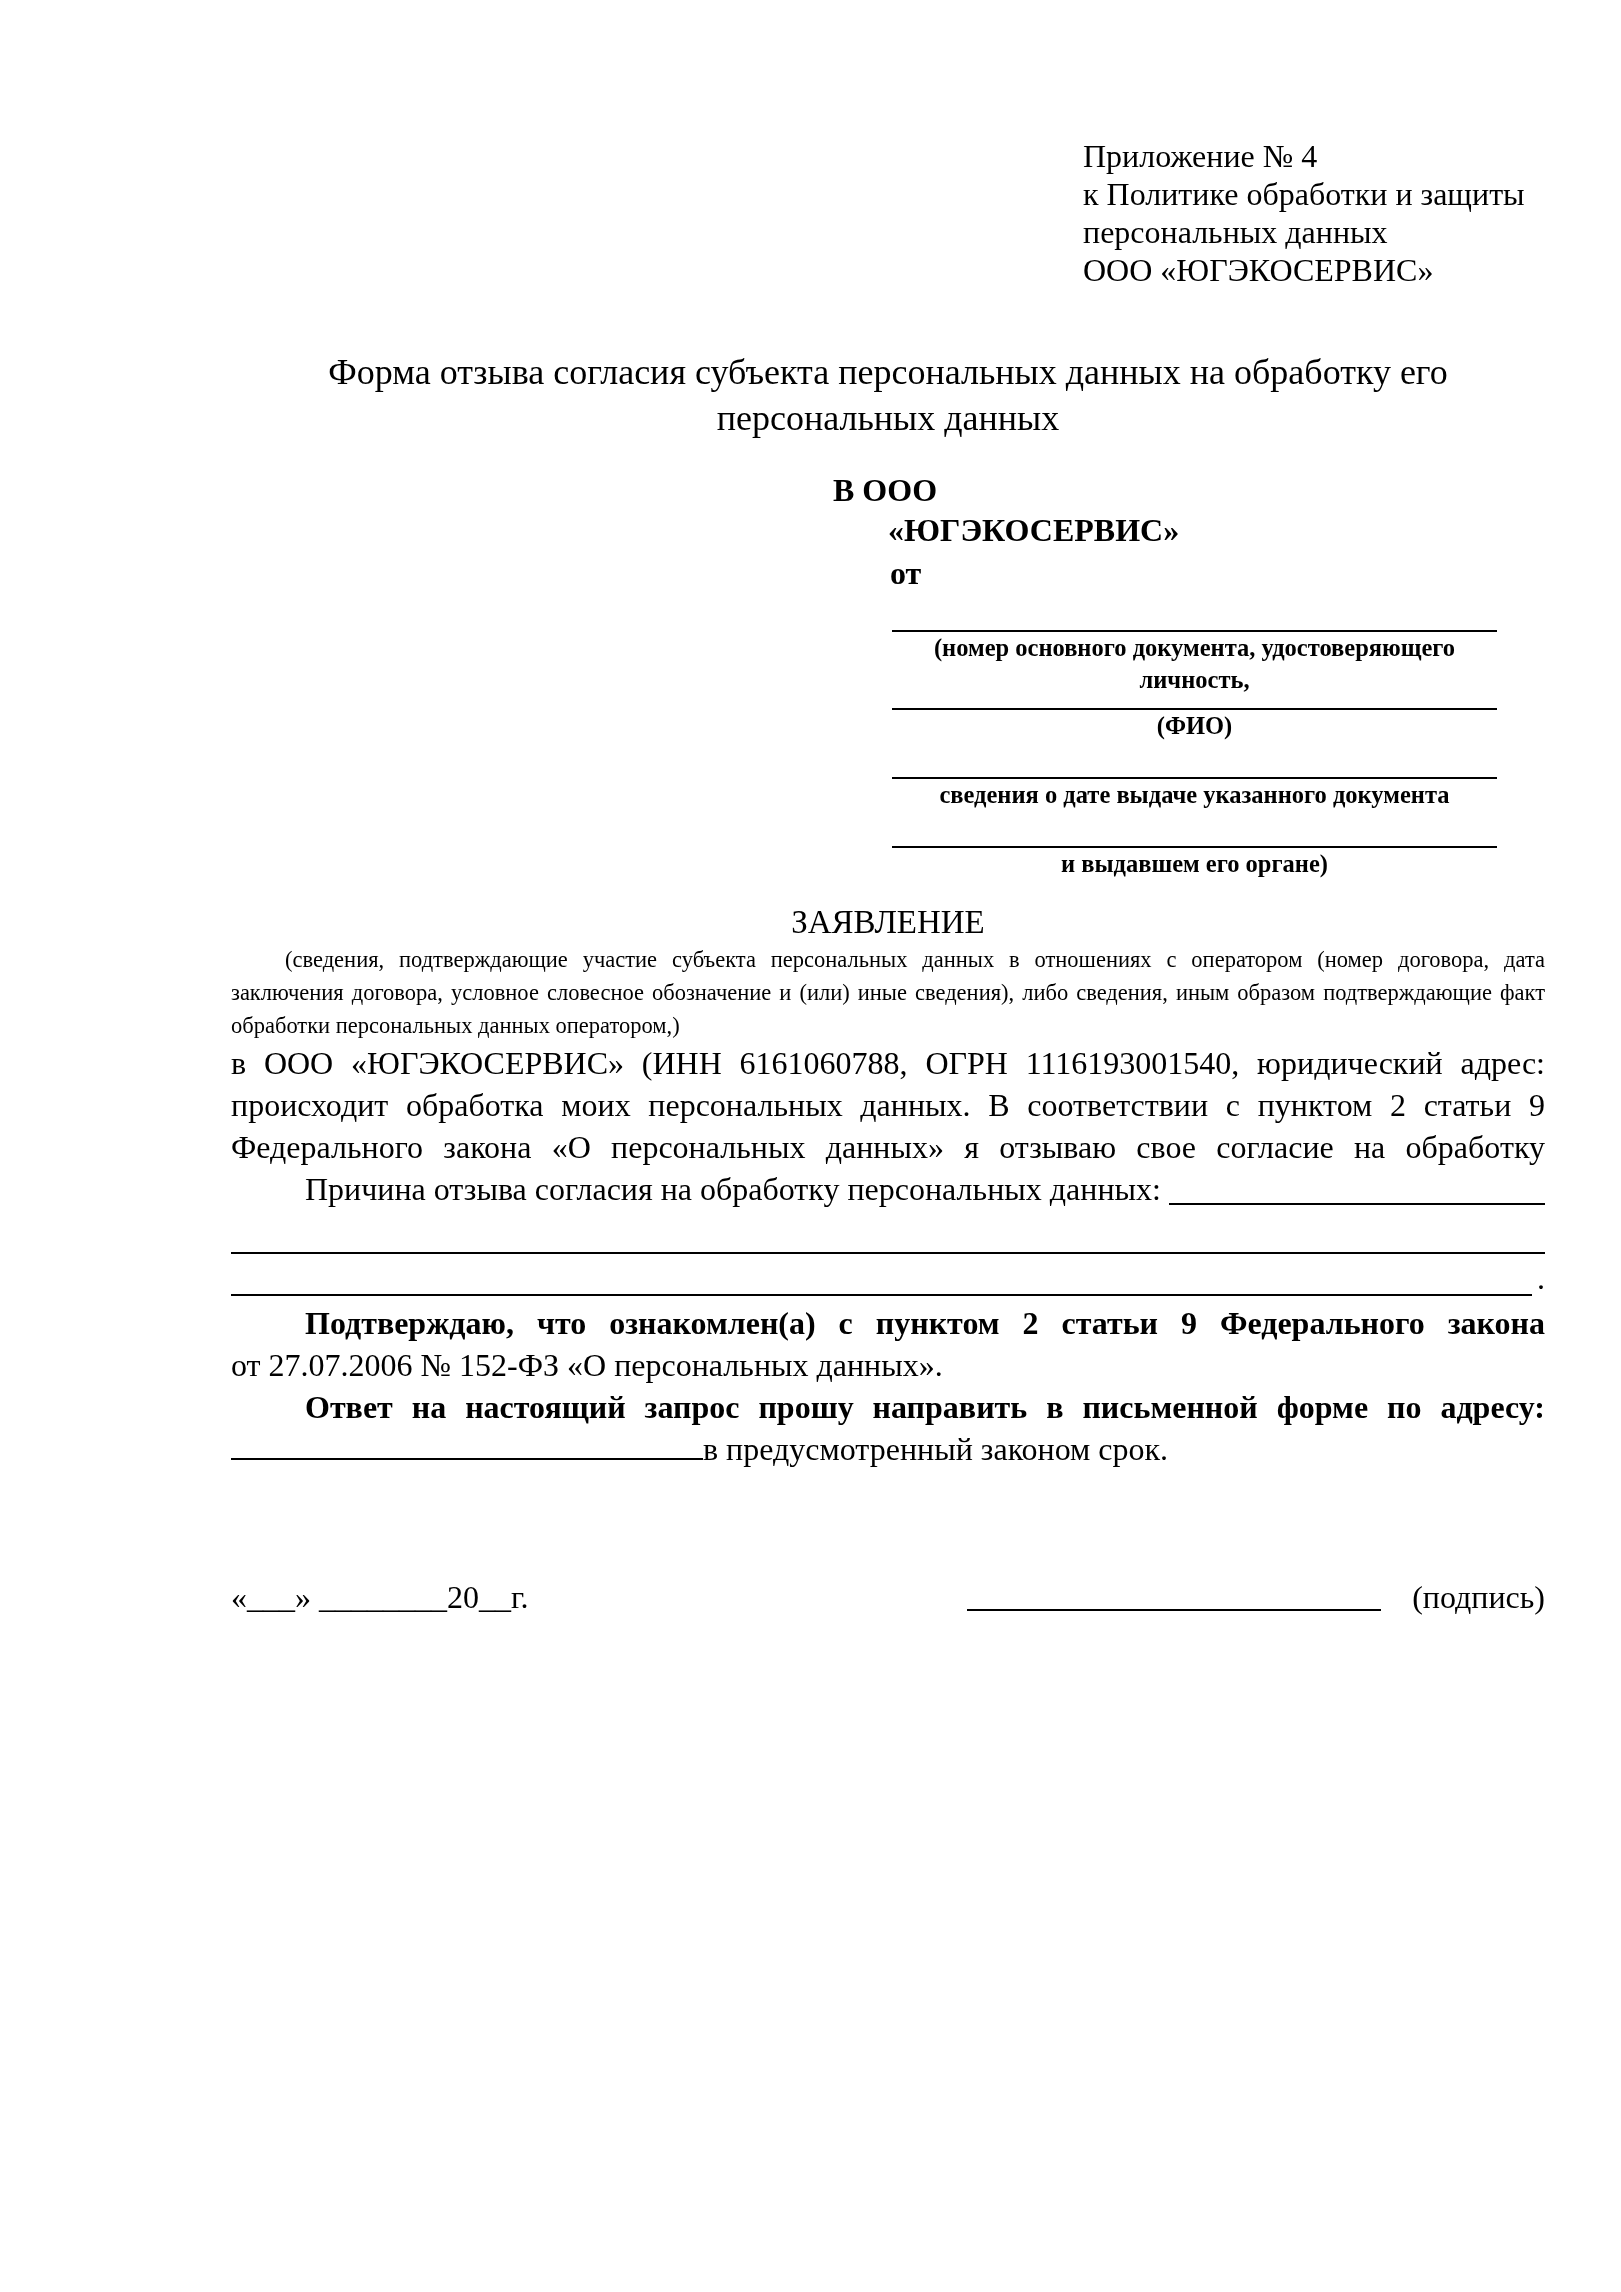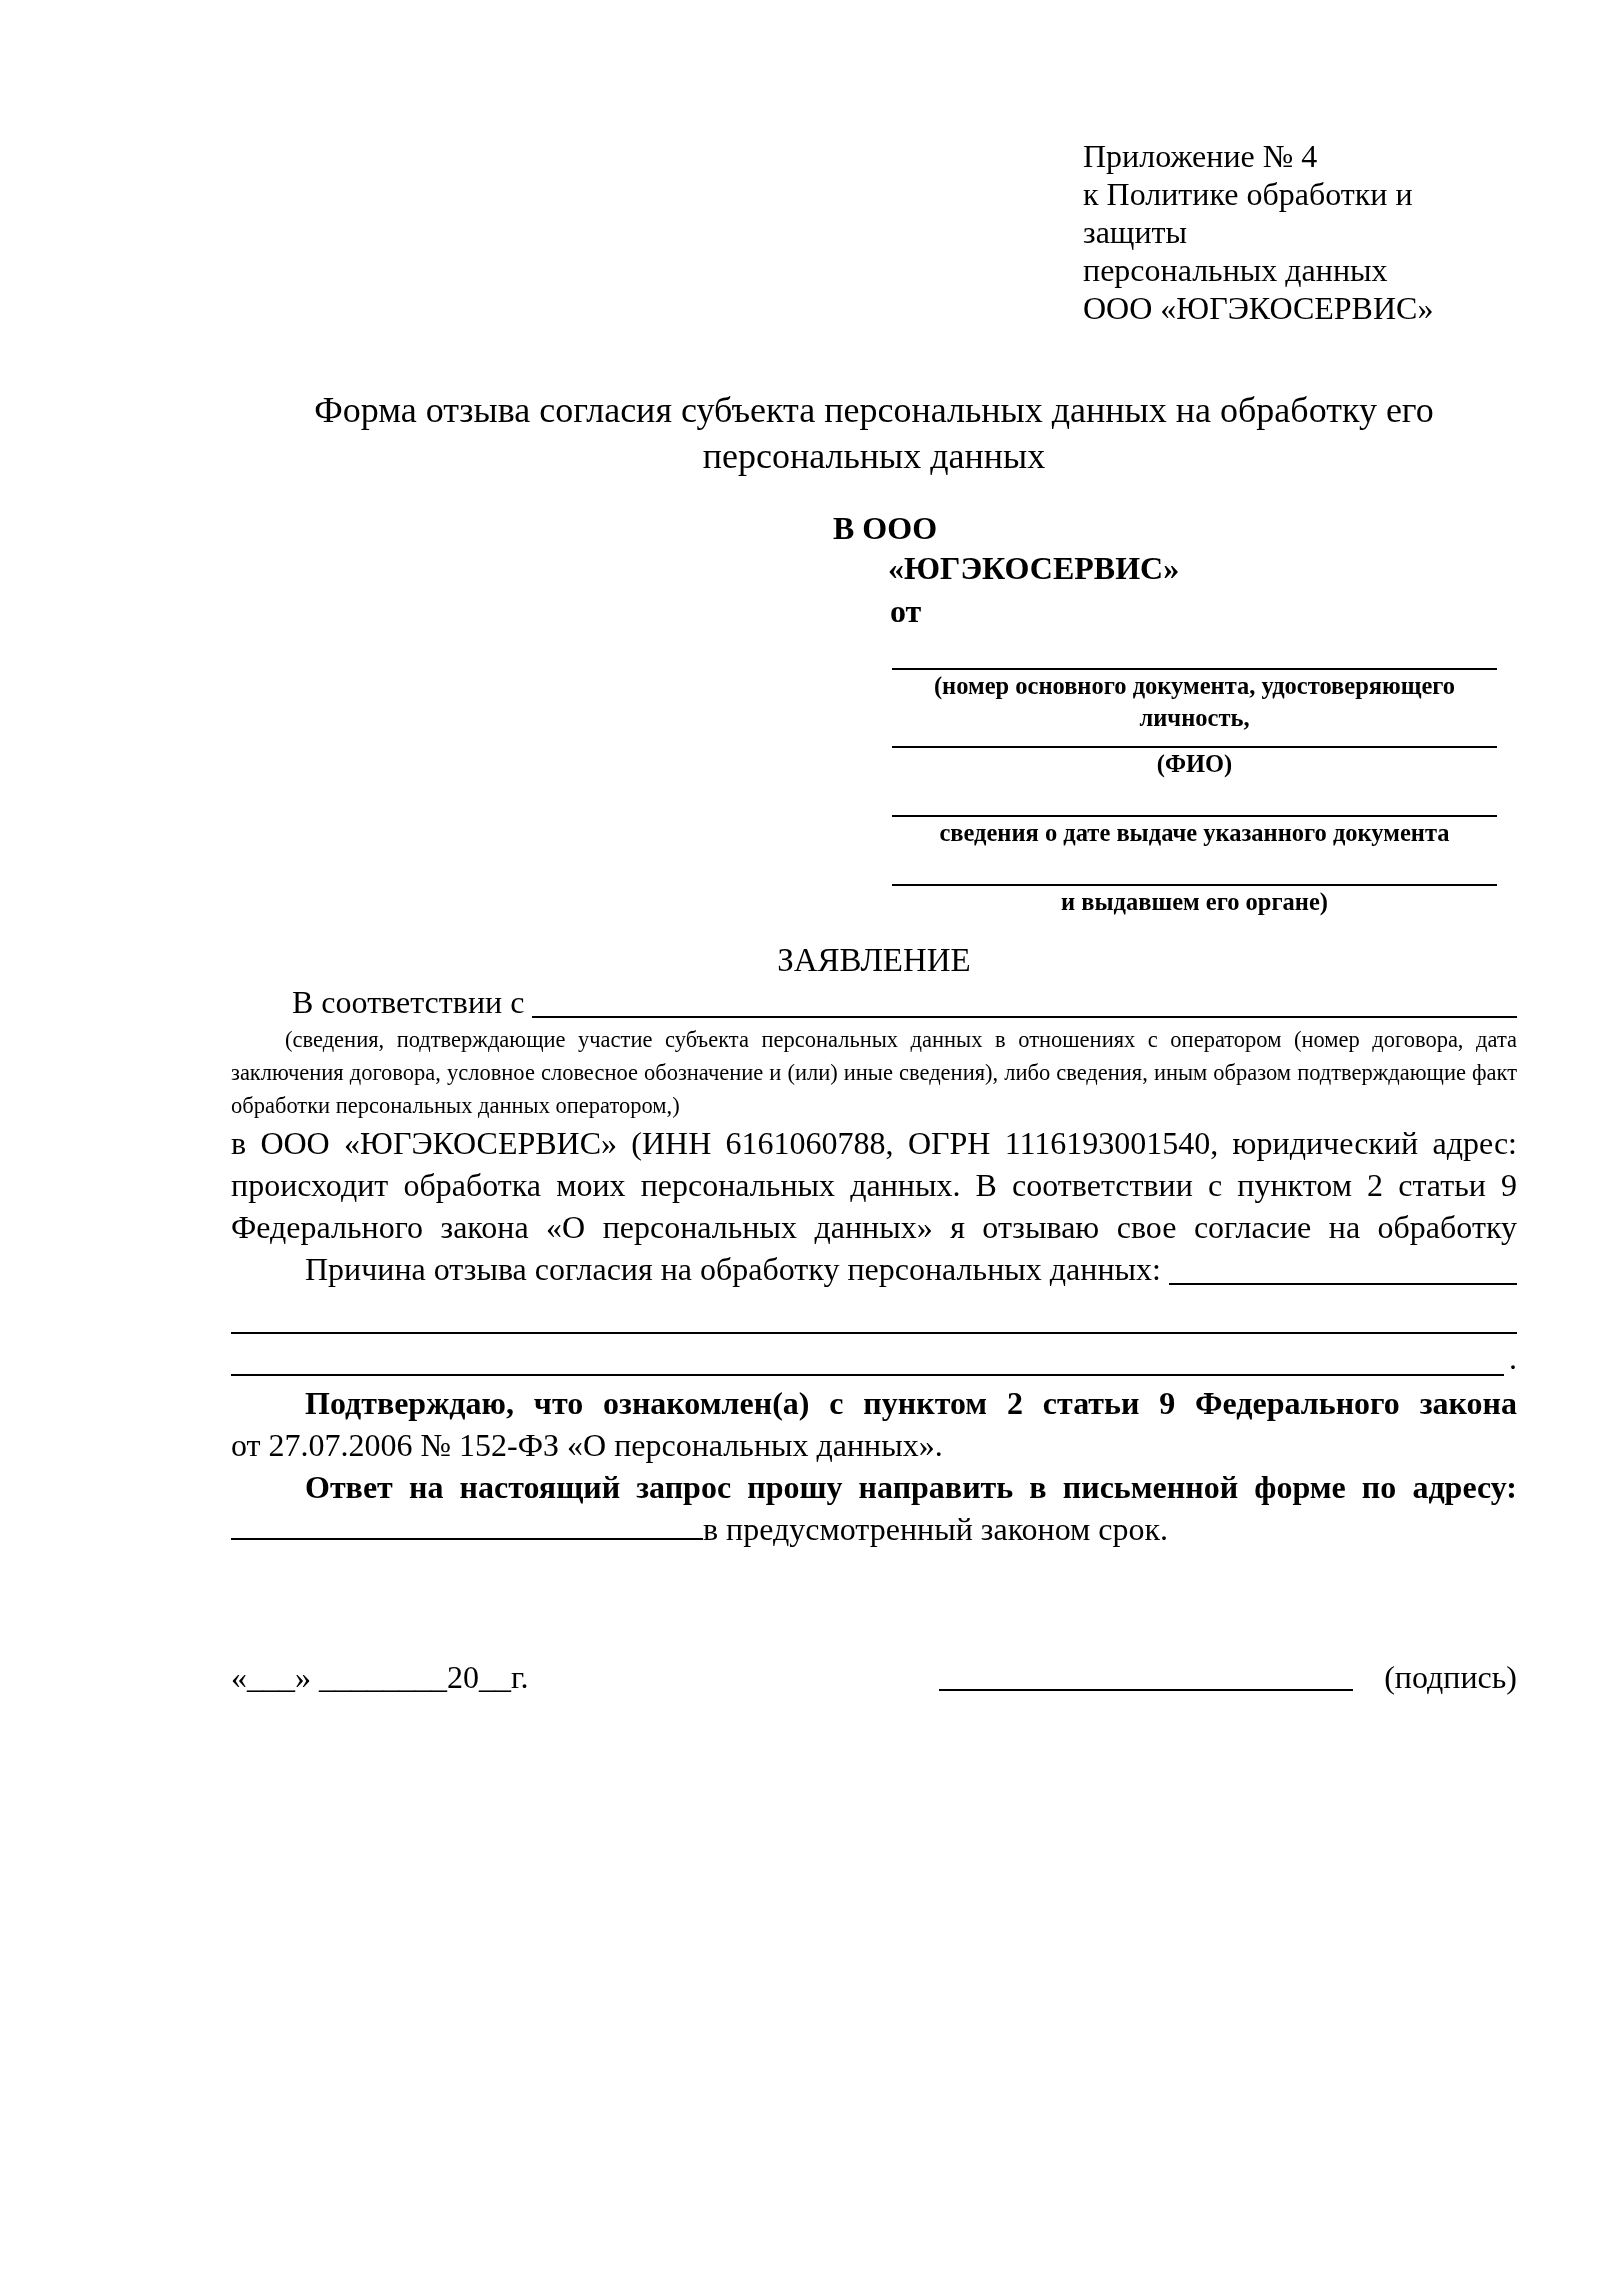--- a/index.html
+++ b/index.html
@@ -1,19 +1,19 @@
 <!DOCTYPE html>
 <html><head>
 <meta charset="utf-8">
 <style>
   html,body{margin:0;padding:0;background:#ffffff;}
   .page{
     width:1621px;height:2293px;background:#ffffff;color:#000;
     font-family:"Liberation Serif","DejaVu Serif",serif;
-    box-sizing:border-box;padding:137px 104px 0 231px;position:relative;
+    box-sizing:border-box;padding:137px 76px 0 231px;position:relative;
     overflow:hidden;
   }
   .appendix{margin-left:852px;font-size:32px;line-height:38px;}
   .doc-title{
     margin:60px 0 0 0;font-size:36px;font-weight:normal;line-height:46px;
     text-align:center;
   }
   .recipient{margin-top:31px;margin-left:602px;width:664px;font-size:32px;font-weight:bold;}
   .r-to{line-height:37px;}
   .r-org{line-height:43px;padding-left:55px;}
@@ -80,24 +80,20 @@
       <div class="cap">сведения о дате выдаче указанного документа</div>
     </div>
     <div class="fill">
       <div class="ln"></div>
       <div class="cap">и выдавшем его органе)</div>
     </div>
   </div>
 
   <div class="zayav">ЗАЯВЛЕНИЕ</div>
 
-  <div class="row">
-    <span class="lbl ind62">В соответствии с</span>
-    <span class="ul"></span>
-  </div>
 
   <div class="fineprint">
     <div class="jline ti55">(сведения, подтверждающие участие субъекта персональных данных в отношениях с оператором (номер договора, дата</div>
     <div class="jline">заключения договора, условное словесное обозначение и (или) иные сведения), либо сведения, иным образом подтверждающие факт</div>
     <div>обработки персональных данных оператором,)</div>
   </div>
 
   <div class="bodytext">
     <div class="jline">в ООО «ЮГЭКОСЕРВИС» (ИНН 6161060788, ОГРН 1116193001540, юридический адрес:</div>
     <div class="jline">происходит обработка моих персональных данных. В соответствии с пунктом 2 статьи 9</div>

